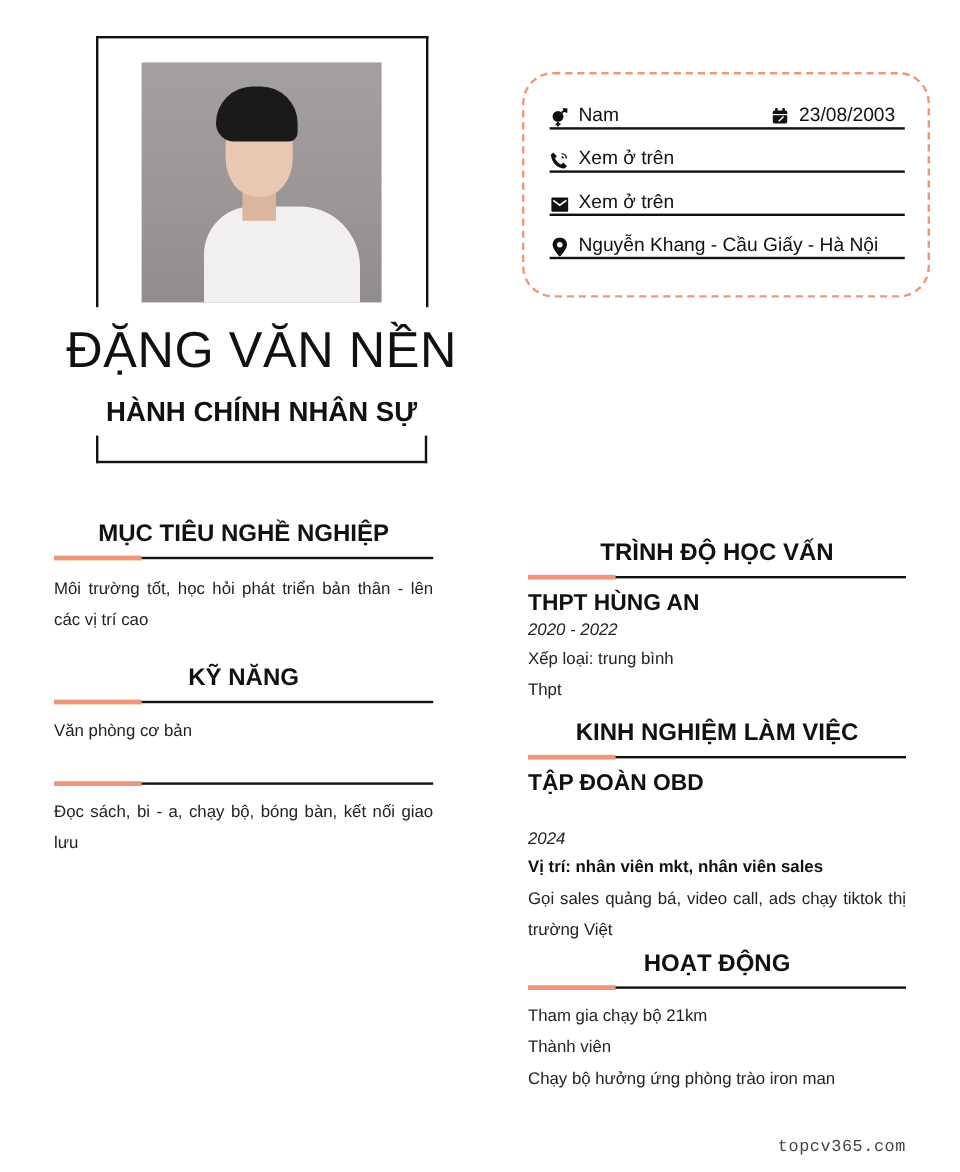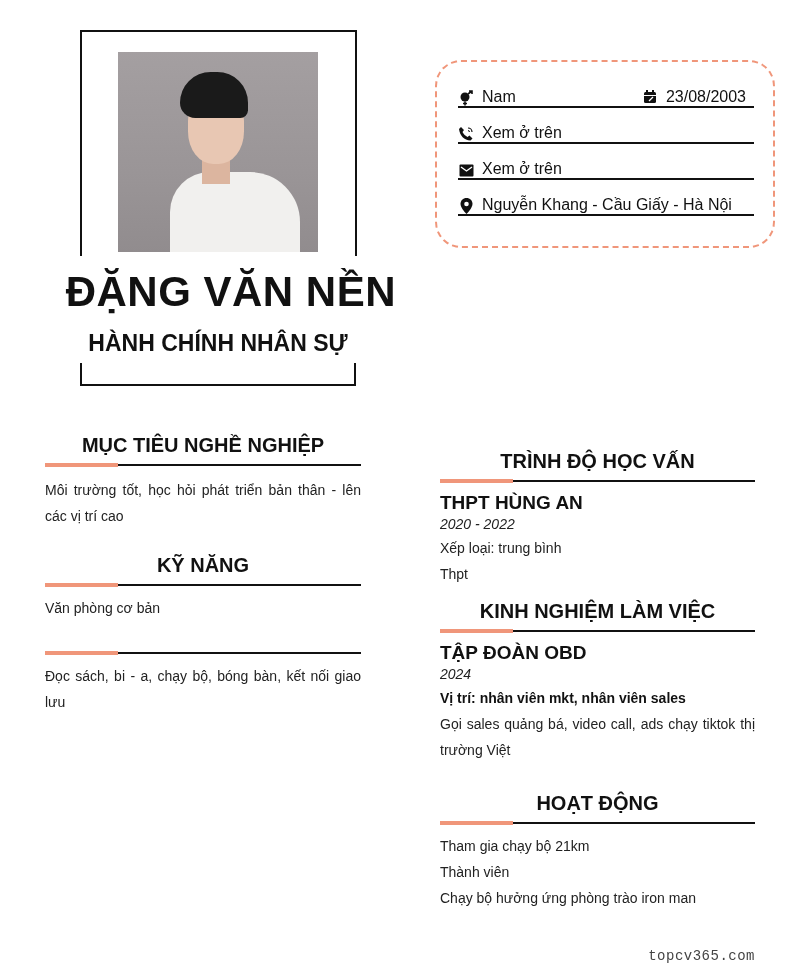--- a/index.html
+++ b/index.html
@@ -9,21 +9,21 @@
     .header-frame { position: absolute; left: 80px; top: 30px; width: 277px; height: 356px; }
     .frame-top { position: absolute; left: 0; top: 0; width: 277px; height: 226px; border: 2px solid #111; border-bottom: none; }
     .frame-bottom { position: absolute; left: 0; top: 333px; width: 276px; height: 23px; border: 2px solid #111; border-top: none; }
     .photo { position: absolute; left: 38px; top: 22px; width: 200px; height: 200px;
       background: linear-gradient(180deg, #a49fa1 0%, #9a9597 60%, #918c8e 100%); overflow: hidden; }
     .photo .hair { position: absolute; left: 62px; top: 20px; width: 68px; height: 46px; background: #1a1a1a; border-radius: 40px 40px 10px 20px; }
     .photo .face { position: absolute; left: 70px; top: 40px; width: 56px; height: 72px; background: #e8c7b3; border-radius: 40% 40% 45% 45%; }
     .photo .neck { position: absolute; left: 84px; top: 104px; width: 28px; height: 28px; background: #dcb59f; }
     .photo .shirt { position: absolute; left: 52px; top: 120px; width: 130px; height: 100px; background: #f1f0ee; border-radius: 40px 50px 0 0; }
 
-    .name { position: absolute; left: 40px; top: 268px; width: 356px; text-align: right; font-size: 42px; font-weight: bold; letter-spacing: 0.5px; color: #111; }
+    .name { position: absolute; left: 40px; top: 268px; width: 356px; text-align: center; font-size: 42px; font-weight: normal; letter-spacing: 0.5px; color: #111; }
     .title { position: absolute; left: 40px; top: 330px; width: 356px; text-align: center; font-size: 23px; font-weight: bold; color: #111; }
 
     .contact-box { position: absolute; left: 435px; top: 60px; width: 340px; height: 188px; border: 2px dashed #f0967a; border-radius: 26px; }
     .contact-row { position: absolute; left: 21px; width: 296px; height: 26px; border-bottom: 2px solid #111; display: flex; align-items: flex-end; }
     .contact-row .ico { width: 16px; height: 16px; margin-right: 8px; display: inline-flex; align-items: center; justify-content: center; }
     .contact-row .txt { font-size: 16px; color: #111; }
     .contact-row .date { position: absolute; right: 8px; display: flex; align-items: center; }
     .contact-row .date .ico { margin-right: 8px; }
 
     .section { position: absolute; }
@@ -148,21 +148,21 @@
   <div class="item-line">Thpt</div>
 </div>
 
 <div class="section right-col" style="top:598px;">
   <h2>KINH NGHIỆM LÀM VIỆC</h2>
   <div class="rule">
       <div class="base"></div>
       <div class="accent"></div>
     </div>
   <div class="item-title">TẬP ĐOÀN OBD</div>
-  <div class="item-date" style="line-height:22px;">2024</div>
+  <div class="item-date" style="line-height:22px;margin-top:24px;">2024</div>
   <div class="item-line bold">Vị trí: nhân viên mkt, nhân viên sales</div>
   <div class="item-line" style="text-align:justify;">Gọi sales quảng bá, video call, ads chạy tiktok thị trường Việt</div>
 </div>
 
 <div class="section right-col" style="top:790px;">
   <h2>HOẠT ĐỘNG</h2>
   <div class="rule">
       <div class="base"></div>
       <div class="accent"></div>
     </div>

